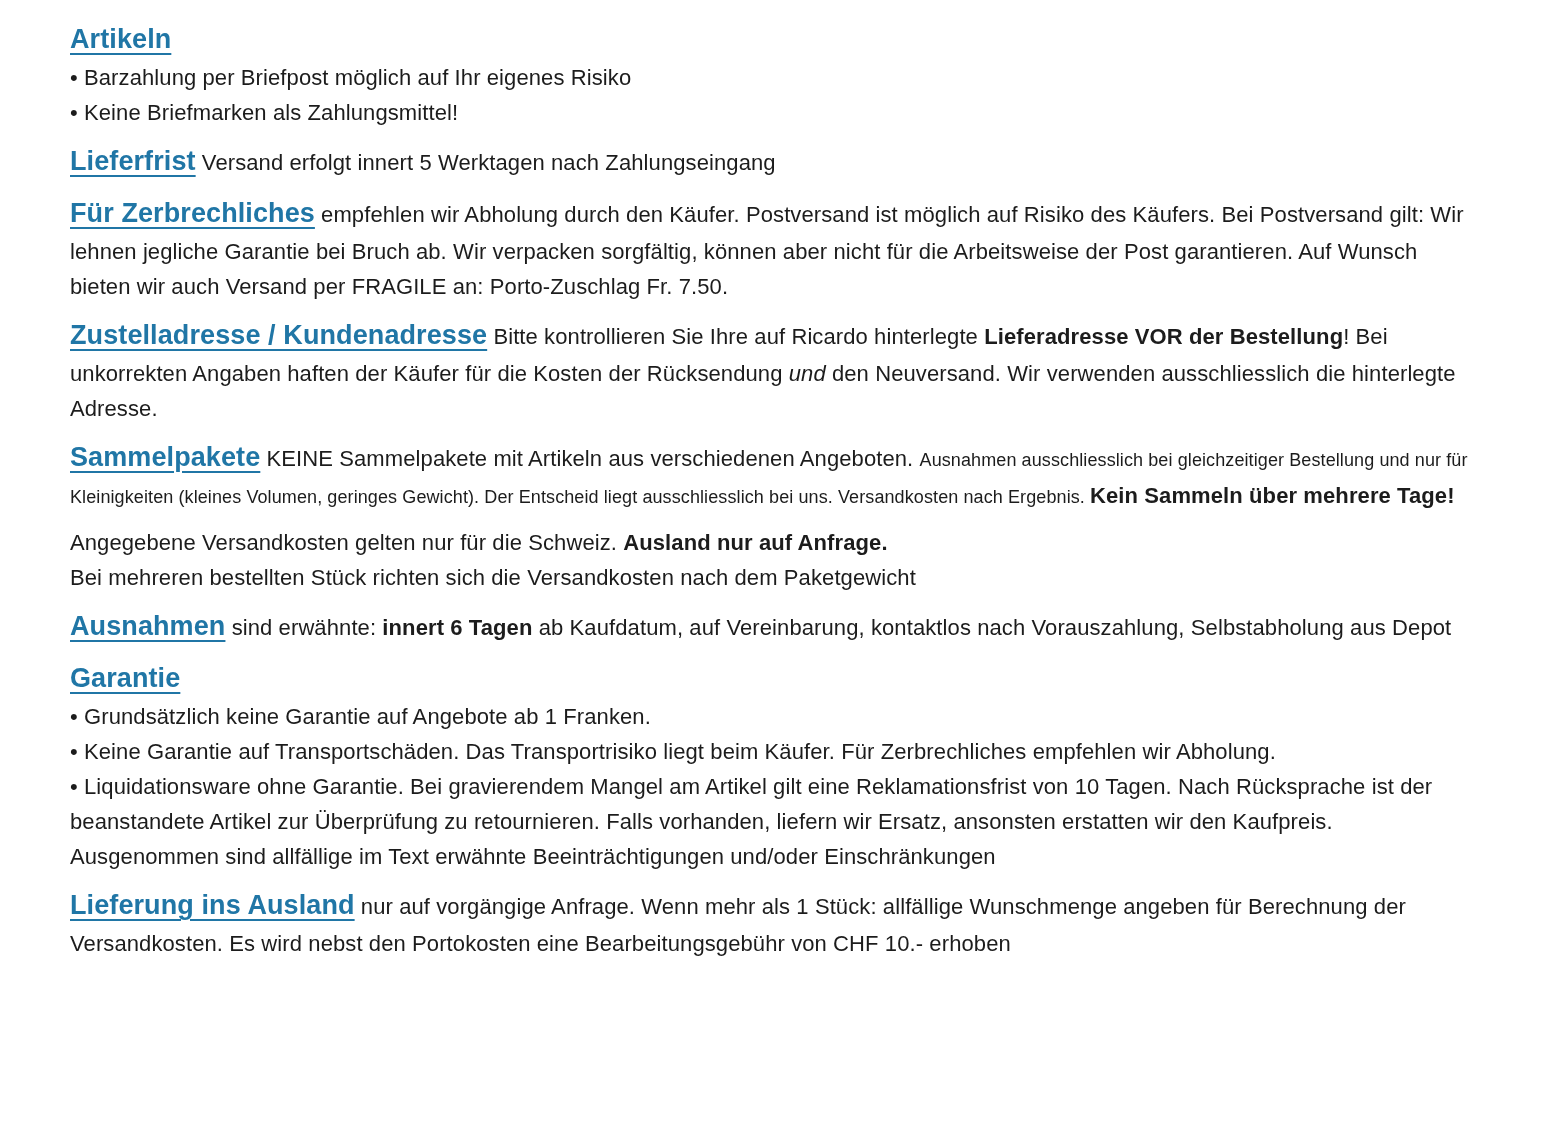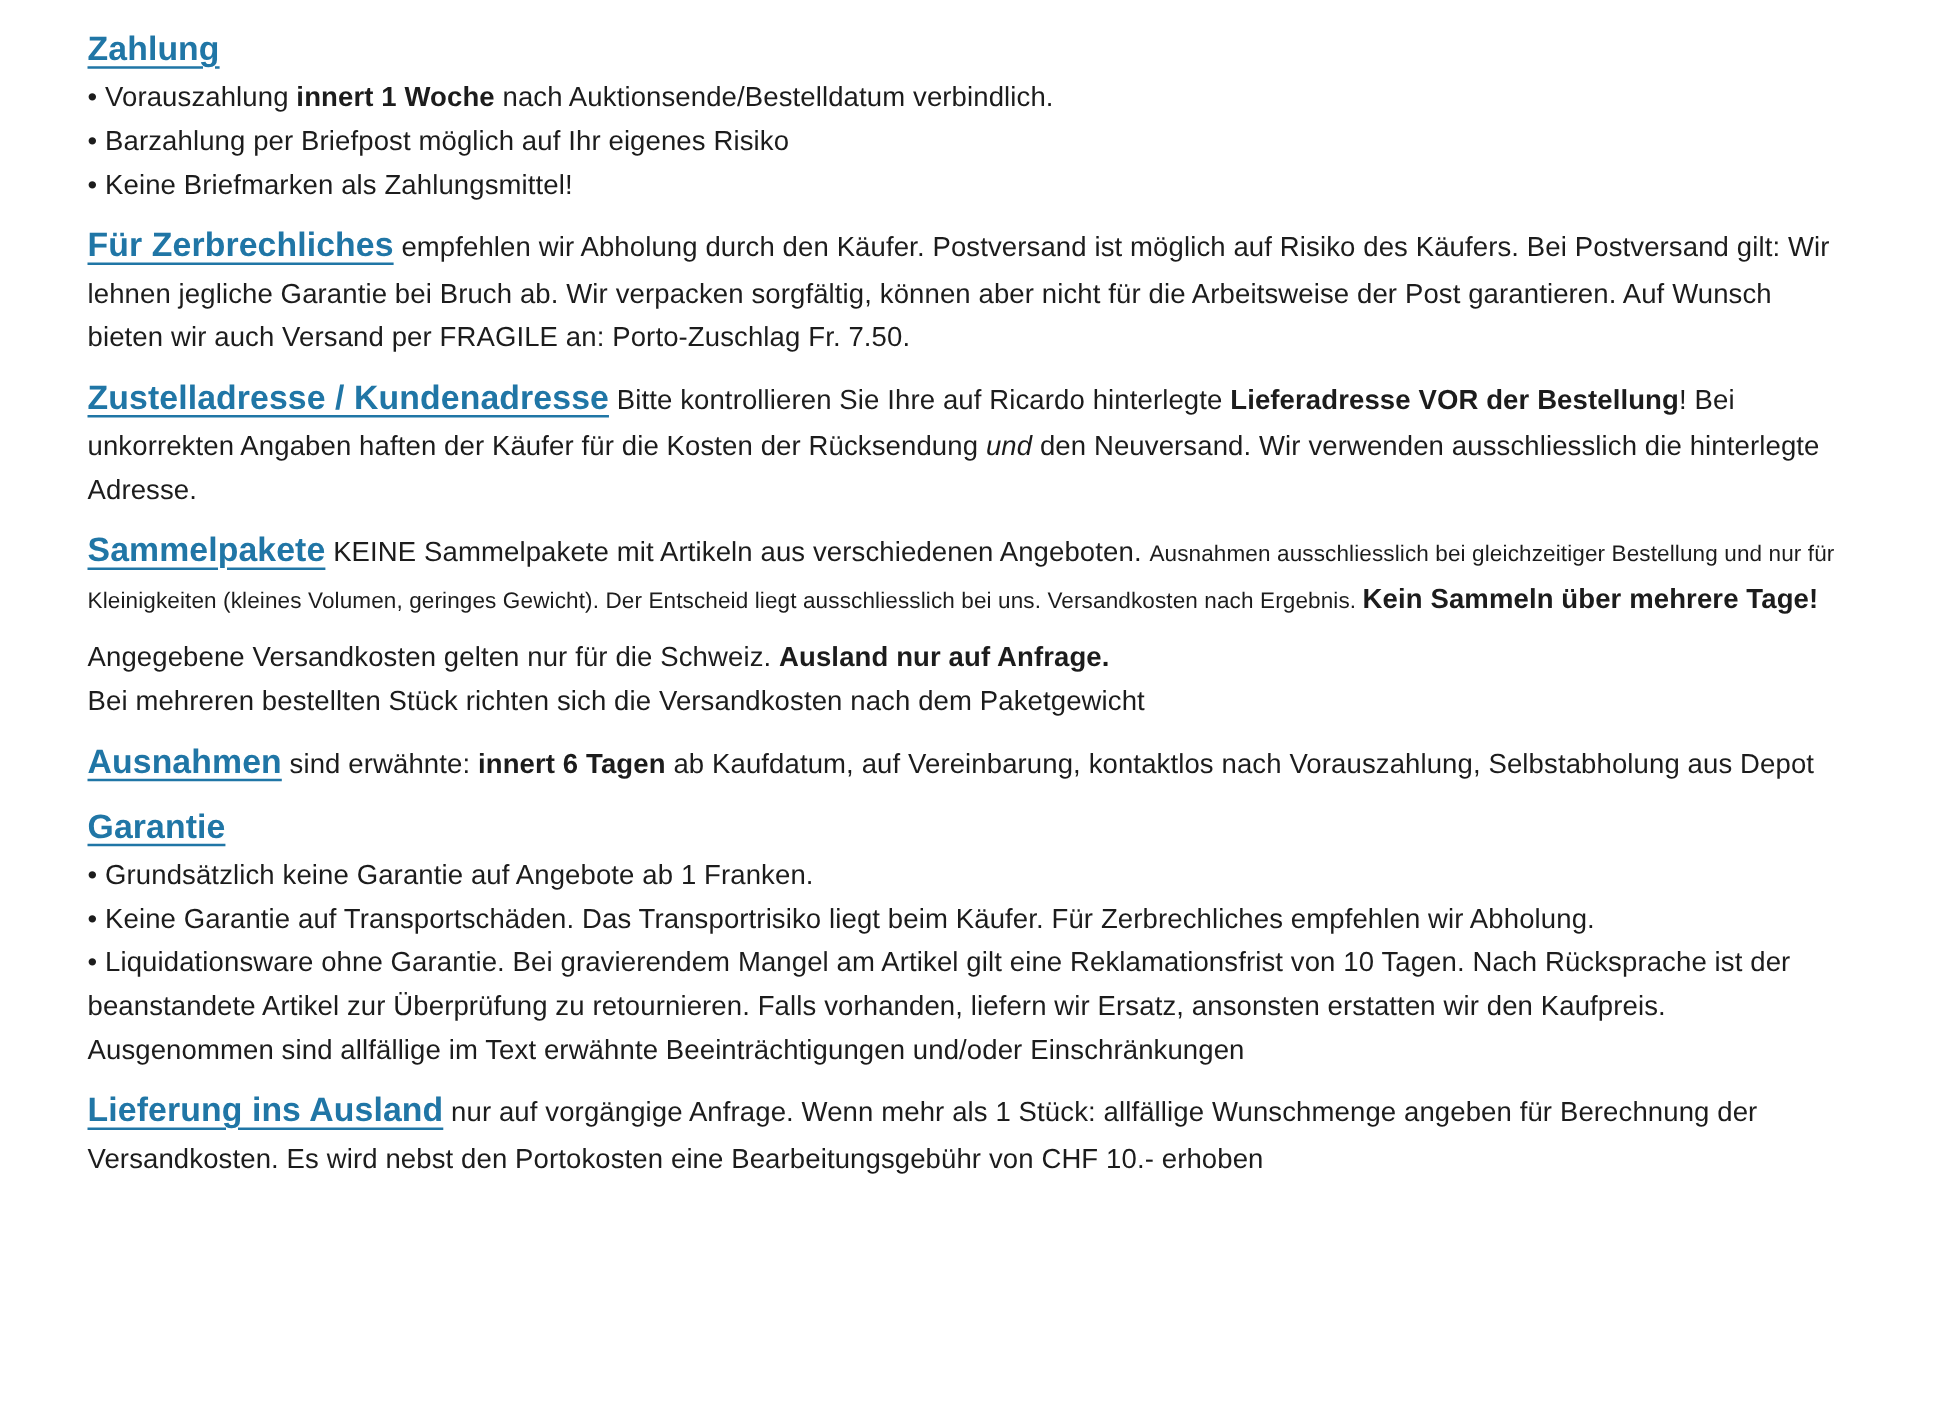--- a/index.html
+++ b/index.html
@@ -43,24 +43,26 @@
   .r-b { font-weight: bold; }
   .r-bi { font-weight: normal; font-style: italic; }
   .r-s { font-size: 18px; }
 </style>
 </head>
 <body style="background: rgb(255, 255, 255); color: rgb(28, 28, 28);">
 
 <main>
   <div id="doc-root">
       <section class="section">
-        <p class="block"><span class="r-h">Zahlung</span></p>
-        <p class="block"><span class="r-n">• Vorauszahlung </span><span class="r-b">innert 1 Woche</span><span class="r-n"> nach Auktionsende/Bestelldatum verbindlich.</span></p>
+        <p class="block"><span class="r-h">Artikeln</span></p>
         <p class="block"><span class="r-n">• Barzahlung per Briefpost möglich auf Ihr eigenes Risiko</span></p>
         <p class="block"><span class="r-n">• Keine Briefmarken als Zahlungsmittel!</span></p>
+      </section>
+      <section class="section">
+        <p class="block"><span class="r-h">Lieferfrist</span><span class="r-n"> Versand erfolgt innert 5 Werktagen nach Zahlungseingang</span></p>
       </section>
       <section class="section">
         <p class="block"><span class="r-h">Für Zerbrechliches</span><span class="r-n"> empfehlen wir Abholung durch den Käufer. Postversand ist möglich auf Risiko des Käufers. Bei Postversand gilt: Wir lehnen jegliche Garantie bei Bruch ab. Wir verpacken sorgfältig, können aber nicht für die Arbeitsweise der Post garantieren. Auf Wunsch bieten wir auch Versand per FRAGILE an: Porto-Zuschlag Fr. 7.50.</span></p>
       </section>
       <section class="section">
         <p class="block"><span class="r-h">Zustelladresse / Kundenadresse</span><span class="r-n"> Bitte kontrollieren Sie Ihre auf Ricardo hinterlegte </span><span class="r-b">Lieferadresse VOR der Bestellung</span><span class="r-n">! Bei unkorrekten Angaben haften der Käufer für die Kosten der Rücksendung </span><span class="r-bi">und</span><span class="r-n"> den Neuversand. Wir verwenden ausschliesslich die hinterlegte Adresse.</span></p>
       </section>
       <section class="section">
         <p class="block"><span class="r-h">Sammelpakete</span><span class="r-n"> KEINE Sammelpakete mit Artikeln aus verschiedenen Angeboten. </span><span class="r-s">Ausnahmen ausschliesslich bei gleichzeitiger Bestellung und nur für Kleinigkeiten (kleines Volumen, geringes Gewicht). Der Entscheid liegt ausschliesslich bei uns. Versandkosten nach Ergebnis. </span><span class="r-b">Kein Sammeln über mehrere Tage!</span></p>
       </section>

